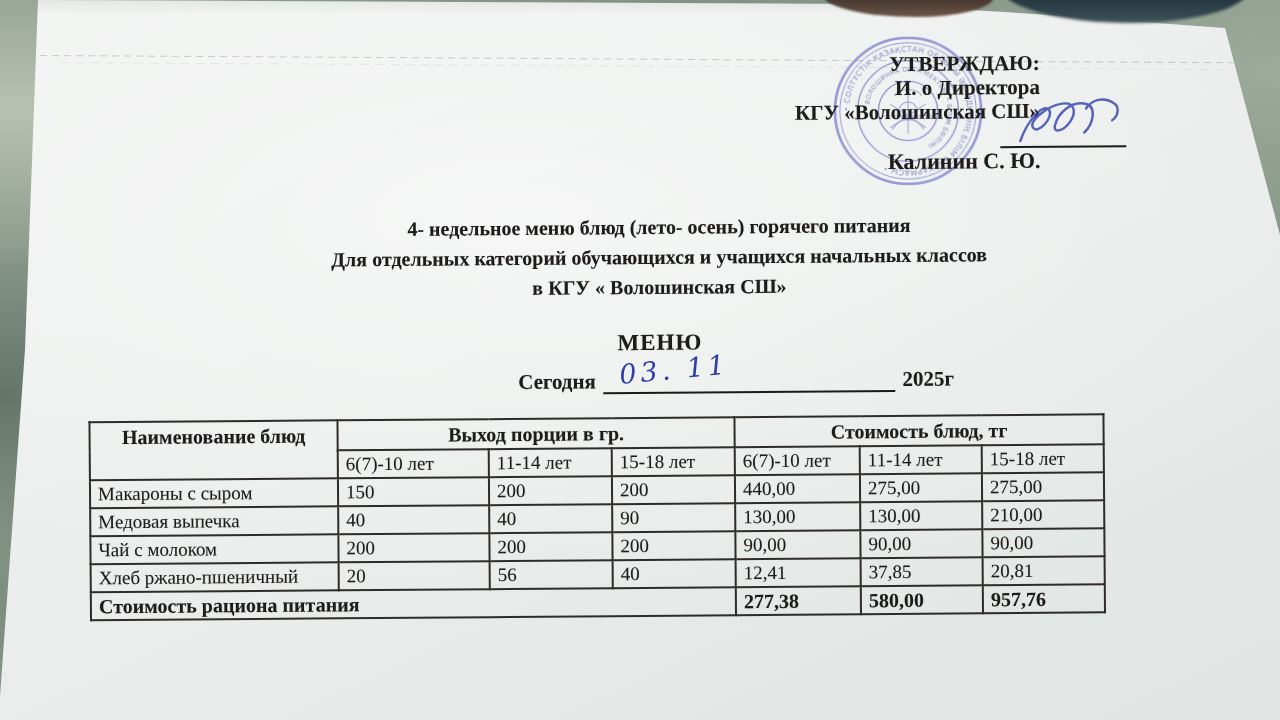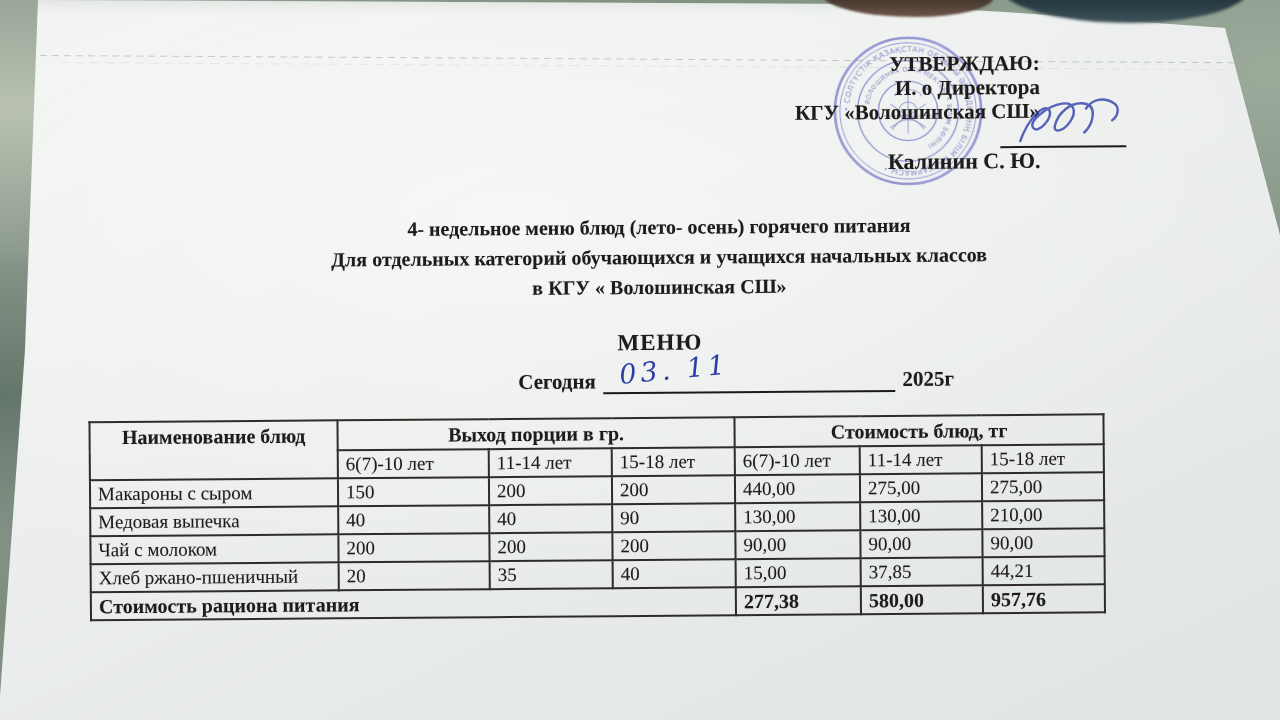--- a/index.html
+++ b/index.html
@@ -191,25 +191,25 @@
           <td>200</td>
           <td>200</td>
           <td>200</td>
           <td>90,00</td>
           <td>90,00</td>
           <td>90,00</td>
         </tr>
         <tr>
           <td>Хлеб ржано-пшеничный</td>
           <td>20</td>
-          <td>35</td>
+          <td>56</td>
           <td>40</td>
-          <td>15,00</td>
+          <td>12,41</td>
           <td>37,85</td>
-          <td>44,21</td>
+          <td>20,81</td>
         </tr>
         <tr>
           <td colspan="4" class="bold">Стоимость рациона питания</td>
           <td class="bold">277,38</td>
           <td class="bold">580,00</td>
           <td class="bold">957,76</td>
         </tr>
       </tbody>
     </table>
 

